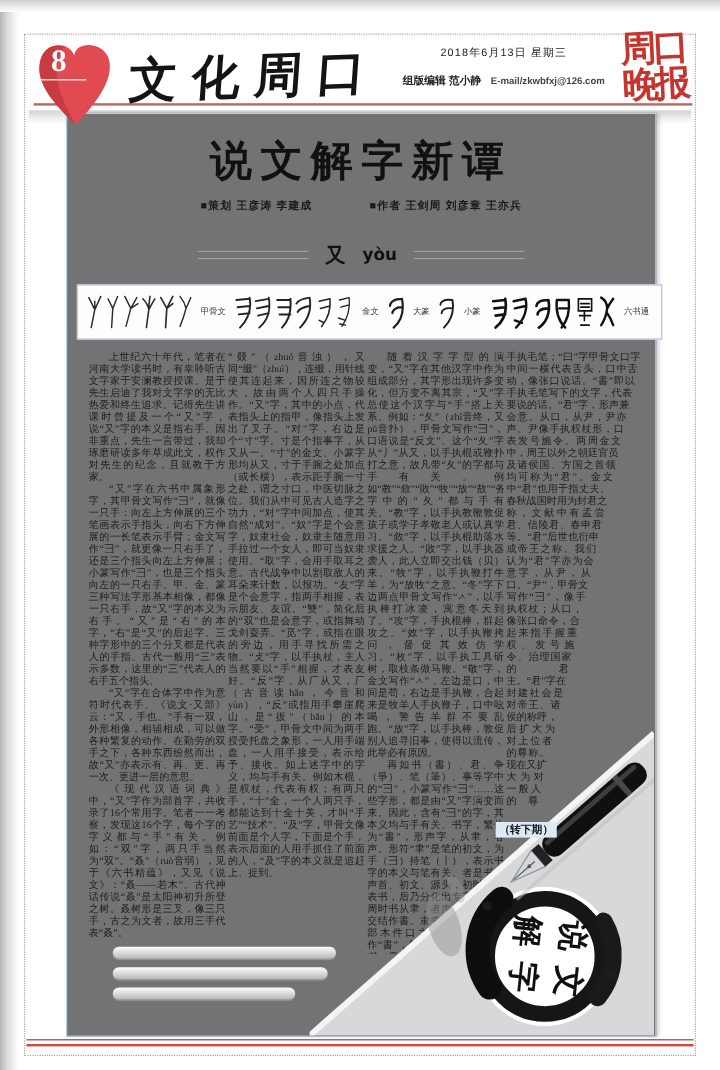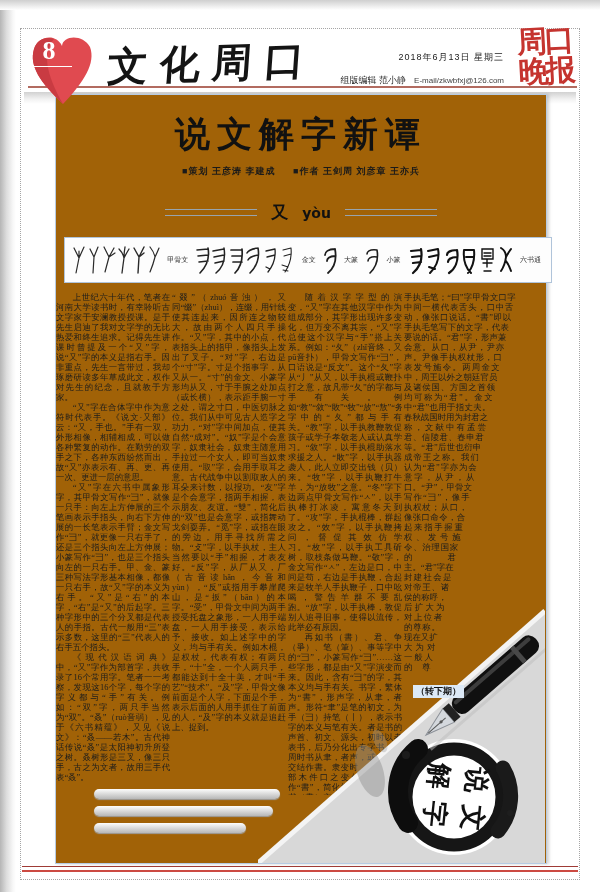--- a/index.html
+++ b/index.html
@@ -12,53 +12,53 @@
      background:linear-gradient(to bottom,#cfcfcf,#fff);}
   
   .frame{position:absolute;left:20px;top:28px;width:558px;height:850px;
      border:1px dotted #a5a5a5;}
   
   .pin{position:absolute;left:26px;top:30px;width:74px;height:76px;z-index:5;}
   .pin-num{position:absolute;left:26px;top:36px;width:46px;text-align:center;z-index:6;
      color:#fff;font:700 26px "Liberation Serif",serif;border-bottom:1px solid #fff;}
   .section-name{position:absolute;left:108px;top:36px;z-index:4;color:#141414;
      font:700 40px "DejaVu Serif", serif;letter-spacing:12px;transform:skewX(-6deg) rotate(-2deg);}
-  .hdr-right{position:absolute;right:96px;top:38px;text-align:right;color:#333;
-     font:400 9px "Liberation Sans",sans-serif;margin-top:13px;}
+  .hdr-right{position:absolute;right:96px;top:38px;text-align:center;color:#333;
+     font:400 9px "Liberation Sans",sans-serif;}
   .hdr-date{letter-spacing:1px;color:#222;}
-  .hdr-row2{margin-top:10px;color:#222;}
+  .hdr-row2{margin-top:10px;color:#222;font-weight:bold;}
   .hdr-email{font-size:8px;color:#444;margin-left:8px;}
   .masthead{position:absolute;right:16px;top:26px;width:78px;color:#c5342f;
      font:700 30px "DejaVu Serif",serif;line-height:30px;letter-spacing:-3px;
      transform:rotate(-3deg);text-align:center;}
   .hdr-rule{position:absolute;left:28px;top:86px;width:549px;height:2px;background:#b26b60;}
   .curl{position:absolute;left:24px;top:92px;width:552px;height:12px;
      background:linear-gradient(to bottom,#c6c6c6,#efefef 60%,#ffffff);opacity:.8;}
   
   .panel{position:absolute;left:55px;top:94px;width:490px;height:768px;
-     background:#a16207;border:1px solid #b7cbe2;box-shadow:2px 0 3px rgba(120,120,120,.35);}
+     background:#737373;border:1px solid #b7cbe2;box-shadow:2px 0 3px rgba(120,120,120,.35);}
   .title{position:absolute;left:0;top:16px;width:100%;text-align:center;color:#111;
      font:900 35px "DejaVu Serif",serif;letter-spacing:7px;}
   .byline{position:absolute;left:0;top:70px;width:100%;text-align:center;color:#1a1a1a;
      font:700 9px "Liberation Sans",sans-serif;letter-spacing:1px;}
-  .byline span{margin:0 7px;}
+  .byline span{margin:0 22px;}
   .entry{position:absolute;left:0;top:106px;width:100%;display:flex;align-items:center;
      justify-content:center;gap:14px;}
   .dline{width:92px;height:5px;border-top:1px solid #98a4ae;border-bottom:1px solid #98a4ae;}
   .entry-char{font:700 17px "DejaVu Serif",serif;color:#111;}
   .entry-py{font:700 14px "DejaVu Sans",sans-serif;color:#111;text-align:center;}
   
   .strip{position:absolute;left:8px;top:142px;width:472px;height:44px;background:#fdfdfd;
      border:1px solid #b0c4da;display:flex;align-items:center;justify-content:space-between;
      padding:0 7px;}
   .sgrp{display:flex;align-items:center;gap:1px;}
   .slabel{font:400 7px "Liberation Sans",sans-serif;color:#333;margin:0 3px;white-space:nowrap;}
   .strip svg{display:block;}
   
-  .cols{position:absolute;left:0;top:198px;width:476px;height:502px;display:flex;gap:2px;}
+  .cols{position:absolute;left:18px;top:198px;width:476px;height:502px;display:flex;gap:2px;}
   .col{width:114px;height:502px;overflow:hidden;font:400 8.4px/10px "Liberation Serif",serif;
      color:#1c1c1c;text-align:justify;}
   .col p{margin:0;text-indent:2em;}
   .col p.cont{text-indent:0;}
   .wedge{float:right;width:114px;height:184px;margin-top:312px;
      shape-outside:polygon(100% 0,100% 100%,0 100%);}
   .cont-note{position:absolute;left:357px;top:590px;background:#dce9f6;padding:0 3px;
      font:700 9px "Liberation Sans",sans-serif;color:#111;z-index:9;text-align:center;}
   
   .bar{position:absolute;left:38px;height:10px;border-radius:5px;
@@ -186,22 +186,22 @@
         <svg width="17" height="30" viewBox="0 0 17 30">
             <path d="M4 3 Q9 6 9 12 M14 4 Q11 8 9 12 M9 12 Q8 20 4 26 M9 16 Q12 20 14 26" stroke="#111" stroke-width="2" fill="none" stroke-linecap="round"></path>
           </svg>
       </div>
       <span class="slabel">六书通</span>
     </div>
 
     <div class="cols">
       <div class="col">
         <p>上世纪六十年代，笔者在河南大学读书时，有幸聆听古文字家于安澜教授授课。是于先生启迪了我对文字学的无比热爱和终生追求。记得先生讲课时曾提及一个“又”字，说“又”字的本义是指右手。因非重点，先生一言带过，我却琢磨研读多年草成此文，权作对先生的纪念，且就教于方家。</p>
+        <p>“又”字在六书中属象形字，其甲骨文写作“彐”，就像一只手：向左上方伸展的三个笔画表示手指头，向右下方伸展的一长笔表示手臂；金文写作“彐”，就更像一只右手了，还是三个指头向左上方伸展；小篆写作“彐”，也是三个指头向左的一只右手。甲、金、篆三种写法字形基本相像，都像一只右手，故“又”字的本义为右手。“又”是“右”的本字，“右”是“又”的后起字。三种字形中的三个分叉都是代表人的手指。古代一般用“三”表示多数，这里的“三”代表人的右手五个指头。</p>
         <p>“又”字在合体字中作为意符时代表手。《说文·又部》云：“又，手也。”手有一双，外形相像，相辅相成，可以做各种繁复的动作。在勤劳的双手之下，各种东西纷然而出，故“又”亦表示有、再、更、再一次、更进一层的意思。</p>
-        <p>“又”字在六书中属象形字，其甲骨文写作“彐”，就像一只手：向左上方伸展的三个笔画表示手指头，向右下方伸展的一长笔表示手臂；金文写作“彐”，就更像一只右手了，还是三个指头向左上方伸展；小篆写作“彐”，也是三个指头向左的一只右手。甲、金、篆三种写法字形基本相像，都像一只右手，故“又”字的本义为右手。“又”是“右”的本字，“右”是“又”的后起字。三种字形中的三个分叉都是代表人的手指。古代一般用“三”表示多数，这里的“三”代表人的右手五个指头。</p>
         <p>《现代汉语词典》中，“又”字作为部首字，共收录了16个常用字。笔者一一考察，发现这16个字，每个字的字义都与“手”有关。例如：“双”字，两只手当然为“双”。“叒”（ruò音弱），见于《六书精蕴》，又见《说文》：“叒——若木”。古代神话传说“叒”是太阳神初升所登之树。叒树形是三叉，像三只手，古之为文者，故用三手代表“叒”。</p>
       </div>
       <div class="col">
         <p class="cont">“叕”（zhuó音浊），又同“缀”（zhuì），连缀，用针线使其连起来，因所连之物较大，故由两个人四只手操作。“又”字，其中的小点，代表指头上的指甲，像指头上发出了叉子。“对”字，右边是个“寸”字。寸是个指事字，从又从一。“寸”的金文、小篆字形均从又，寸于手腕之处加点（或长横），表示距手腕一寸之处，谓之寸口，中医切脉之位。我们从中可见古人造字之功力，“对”字中间加点，使其自然“成对”。“奴”字是个会意字，奴隶社会，奴隶主随意用手拉过一个女人，即可当奴隶使用。“取”字，会用手取耳之意。古代战争中以割取敌人的耳朵来计数，以报功。“友”字是个会意字，指两手相握，表示朋友、友谊。“雙”，简化后的“双”也是会意字，或指舞动戈剑耍弄。“觅”字，或指在眼的旁边，用手寻找所需之物。“攴”字，以手执杖，主人当然要以“手”相握，才表友好。“反”字，从厂从又，厂（古音读hǎn，今音和yùn），“反”或指用手攀崖爬山，是“扳”（bān）的本字。“受”，甲骨文中间为两手授受托盘之象形，一人用手端盘，一人用手接受，表示给予、接收。如上述字中的字义，均与手有关。例如木棍，是权杖，代表有权；有两只手，“十”全，一个人两只手，都能达到十全十美，才叫“手艺”“技术”。“及”字，甲骨文像前面是个人字，下面是个手，表示后面的人用手抓住了前面的人，“及”字的本义就是追赶上、捉到。</p>
       </div>
       <div class="col">
         <p>随着汉字字型的演变，“又”字在其他汉字中作为组成部分，其字形出现许多变化，但万变不离其宗，“又”字总使这个汉字与“手”搭上关系。例如：“夂”（zhǐ音终，又pū音扑），甲骨文写作“彐”，口语说是“反文”。这个“夂”字从“丿”从又，以手执棍或鞭扑打之意，故凡带“夂”的字都与手有关。例如“教”“敘”“敗”“牧”“放”“敖”“务”“数”“敏”“敢”“攸”“冬”“攻”“效”“枚”“敌”“条”等字中的“夂”都与手有关。“教”字，以手执教鞭敦促孩子或学子孝敬老人或认真学习。“敘”字，以手执棍助落水求援之人。“敗”字，以手执器袭人，此人立即交出钱（贝）来。“牧”字，以手执鞭打牛羊，为“放牧”之意。“冬”字下边两点甲骨文写作“ㅅ”，以手执棒打冰凌，寓意冬天到了。“攻”字，手执棍棒，群起攻之。“效”字，以手执鞭拷问，督促其效仿学习。“枚”字，以手执工具斫树，取枝条做马鞭。“敬”字，金文写作“ㅅ”，左边是口，中间是苟，右边是手执鞭，合起来是牧羊人手执鞭子，口中吆喝，警告羊群不要乱跑。“放”字，以手执棒，敦促别人追寻旧事，使得以流传，此举必有原因。</p>
         <p>再如书（書）、君、争（爭）、笔（筆）、事等字中的“彐”，小篆写作“彐”……这些字形，都是由“又”字演变而来。因此，含有“彐”的字，其本义均与手有关。书字，繁体为“書”，形声字，从聿，者声。形符“聿”是笔的初文，为手（彐）持笔（丨），表示书字的本义与笔有关。者是书的声首、初文、源头，初时以者表书，后乃分化出专字书。西周时书从聿，者声，或聿与者交结作書。隶变时，者省去上部木件口之变体曰，楷书作“書”，简化为书。我们认为书（書）亦为会意字，从聿，从口，从曰。“聿”字，甲骨文写作“彐”像</p>
       </div>
       <div class="col">

